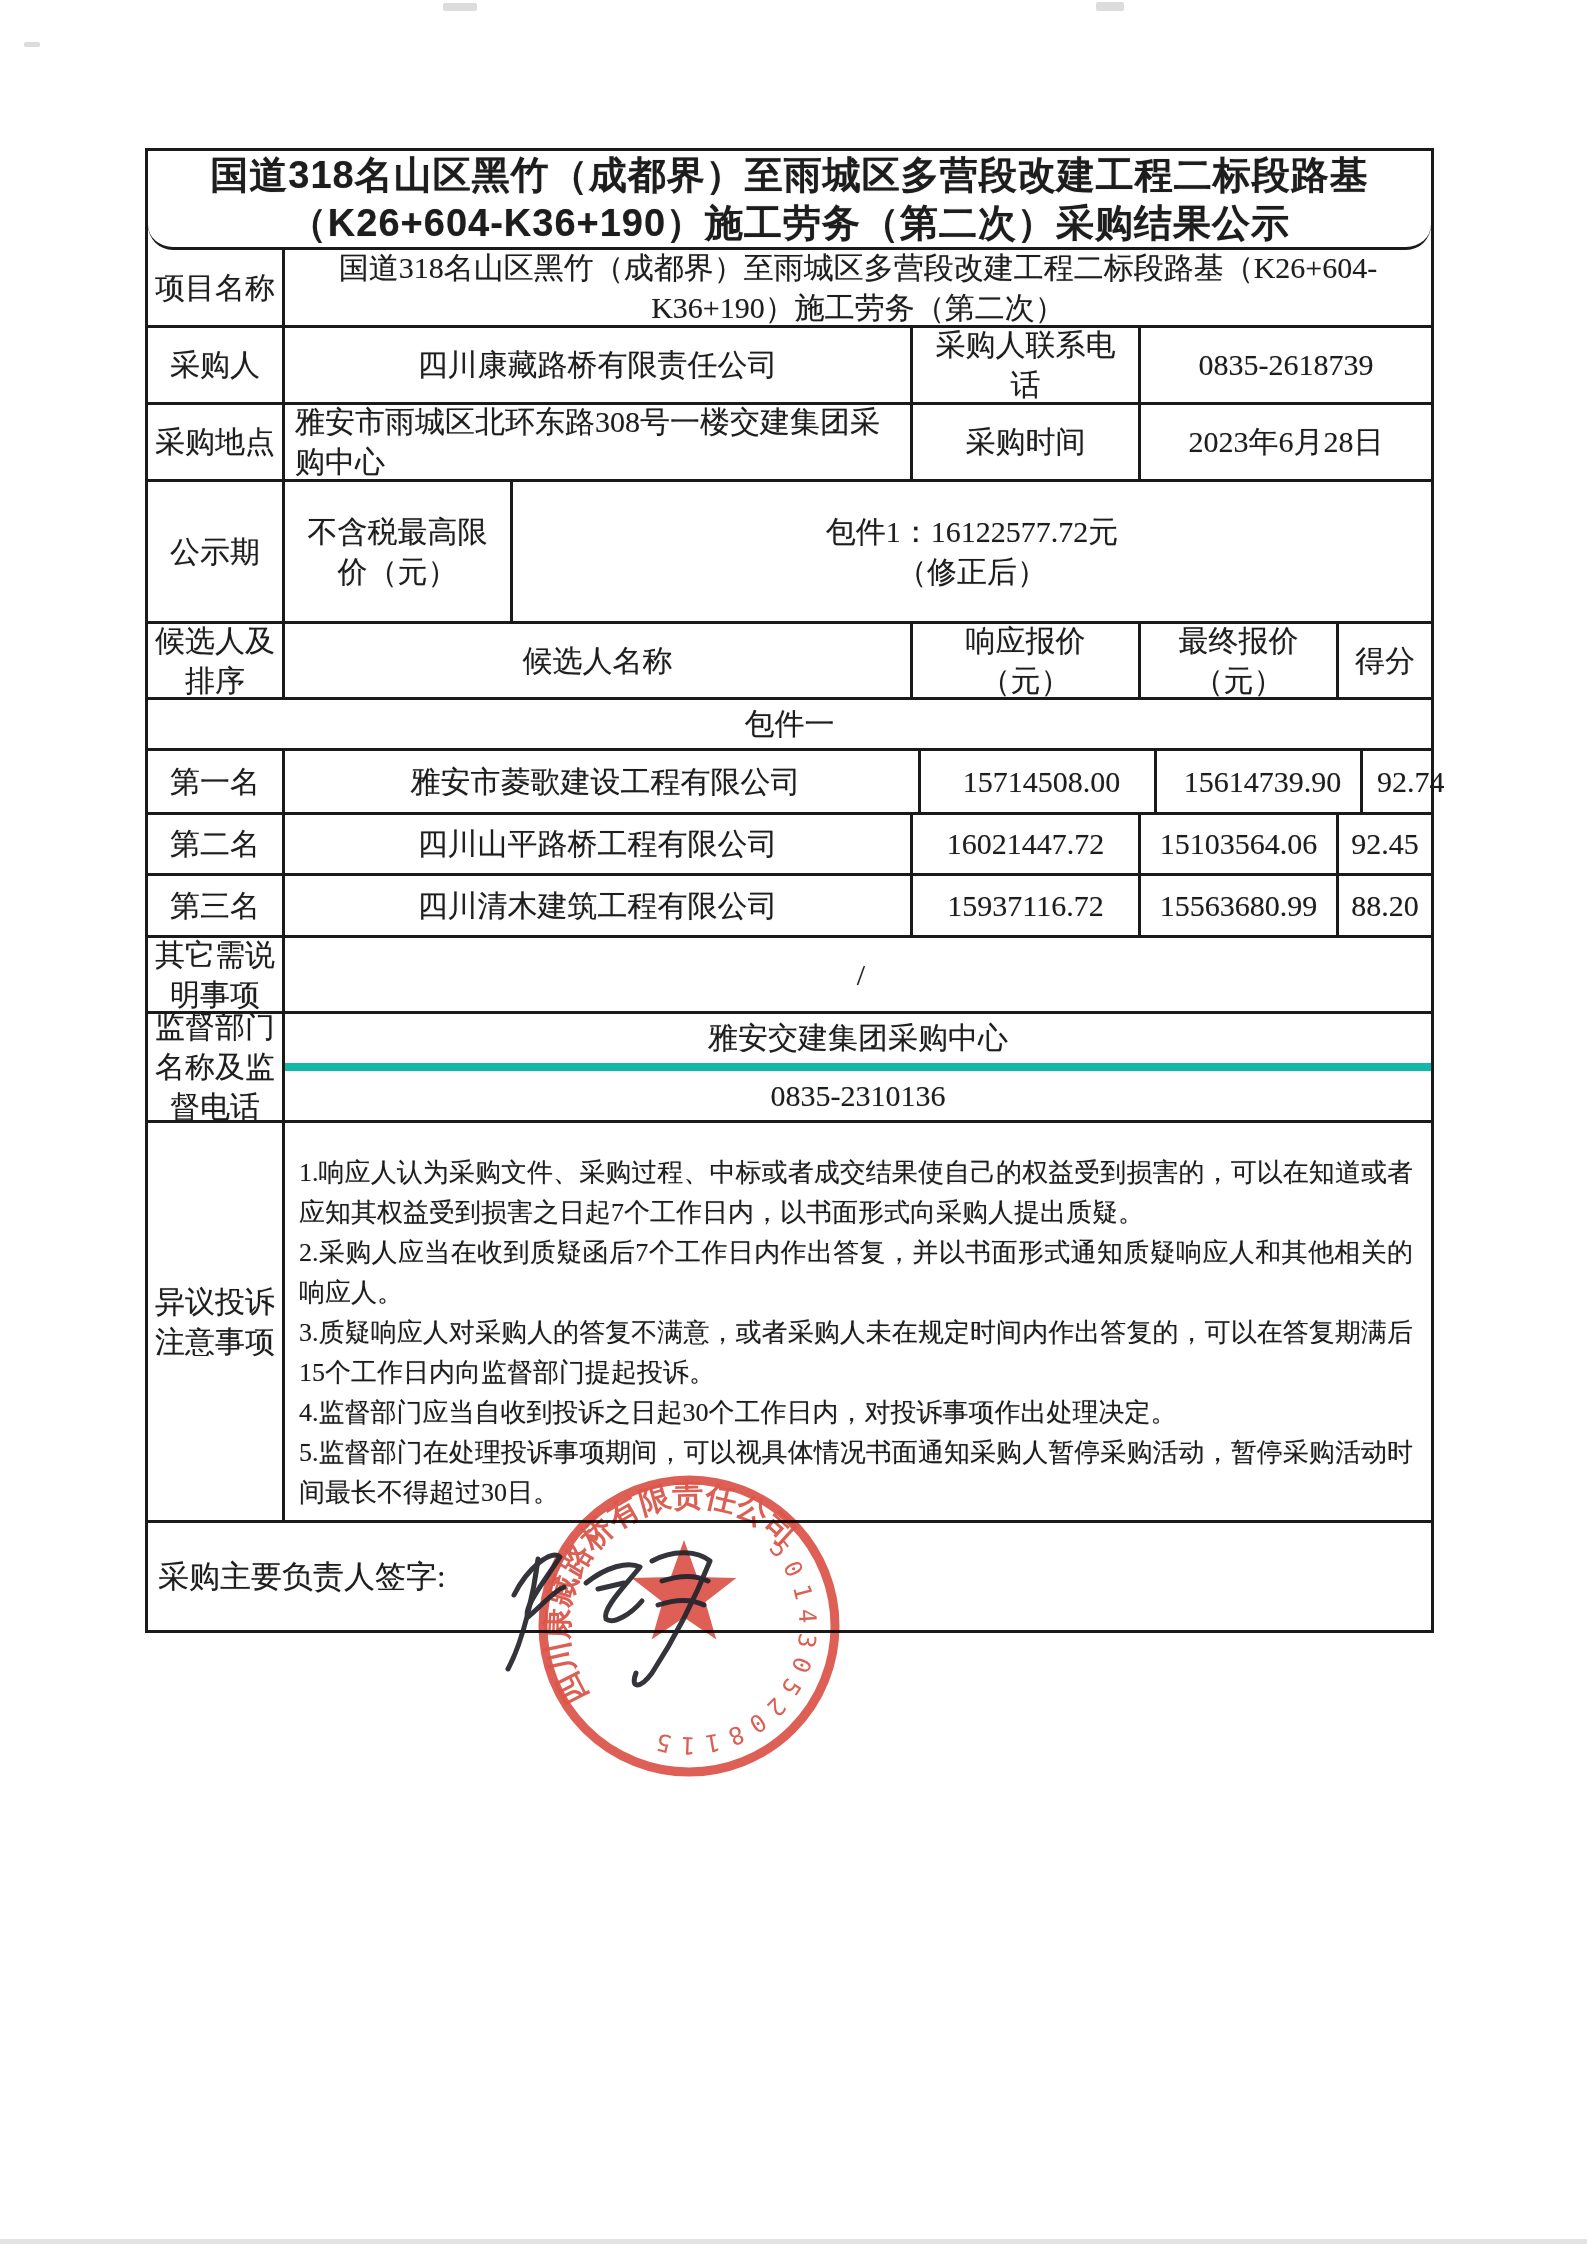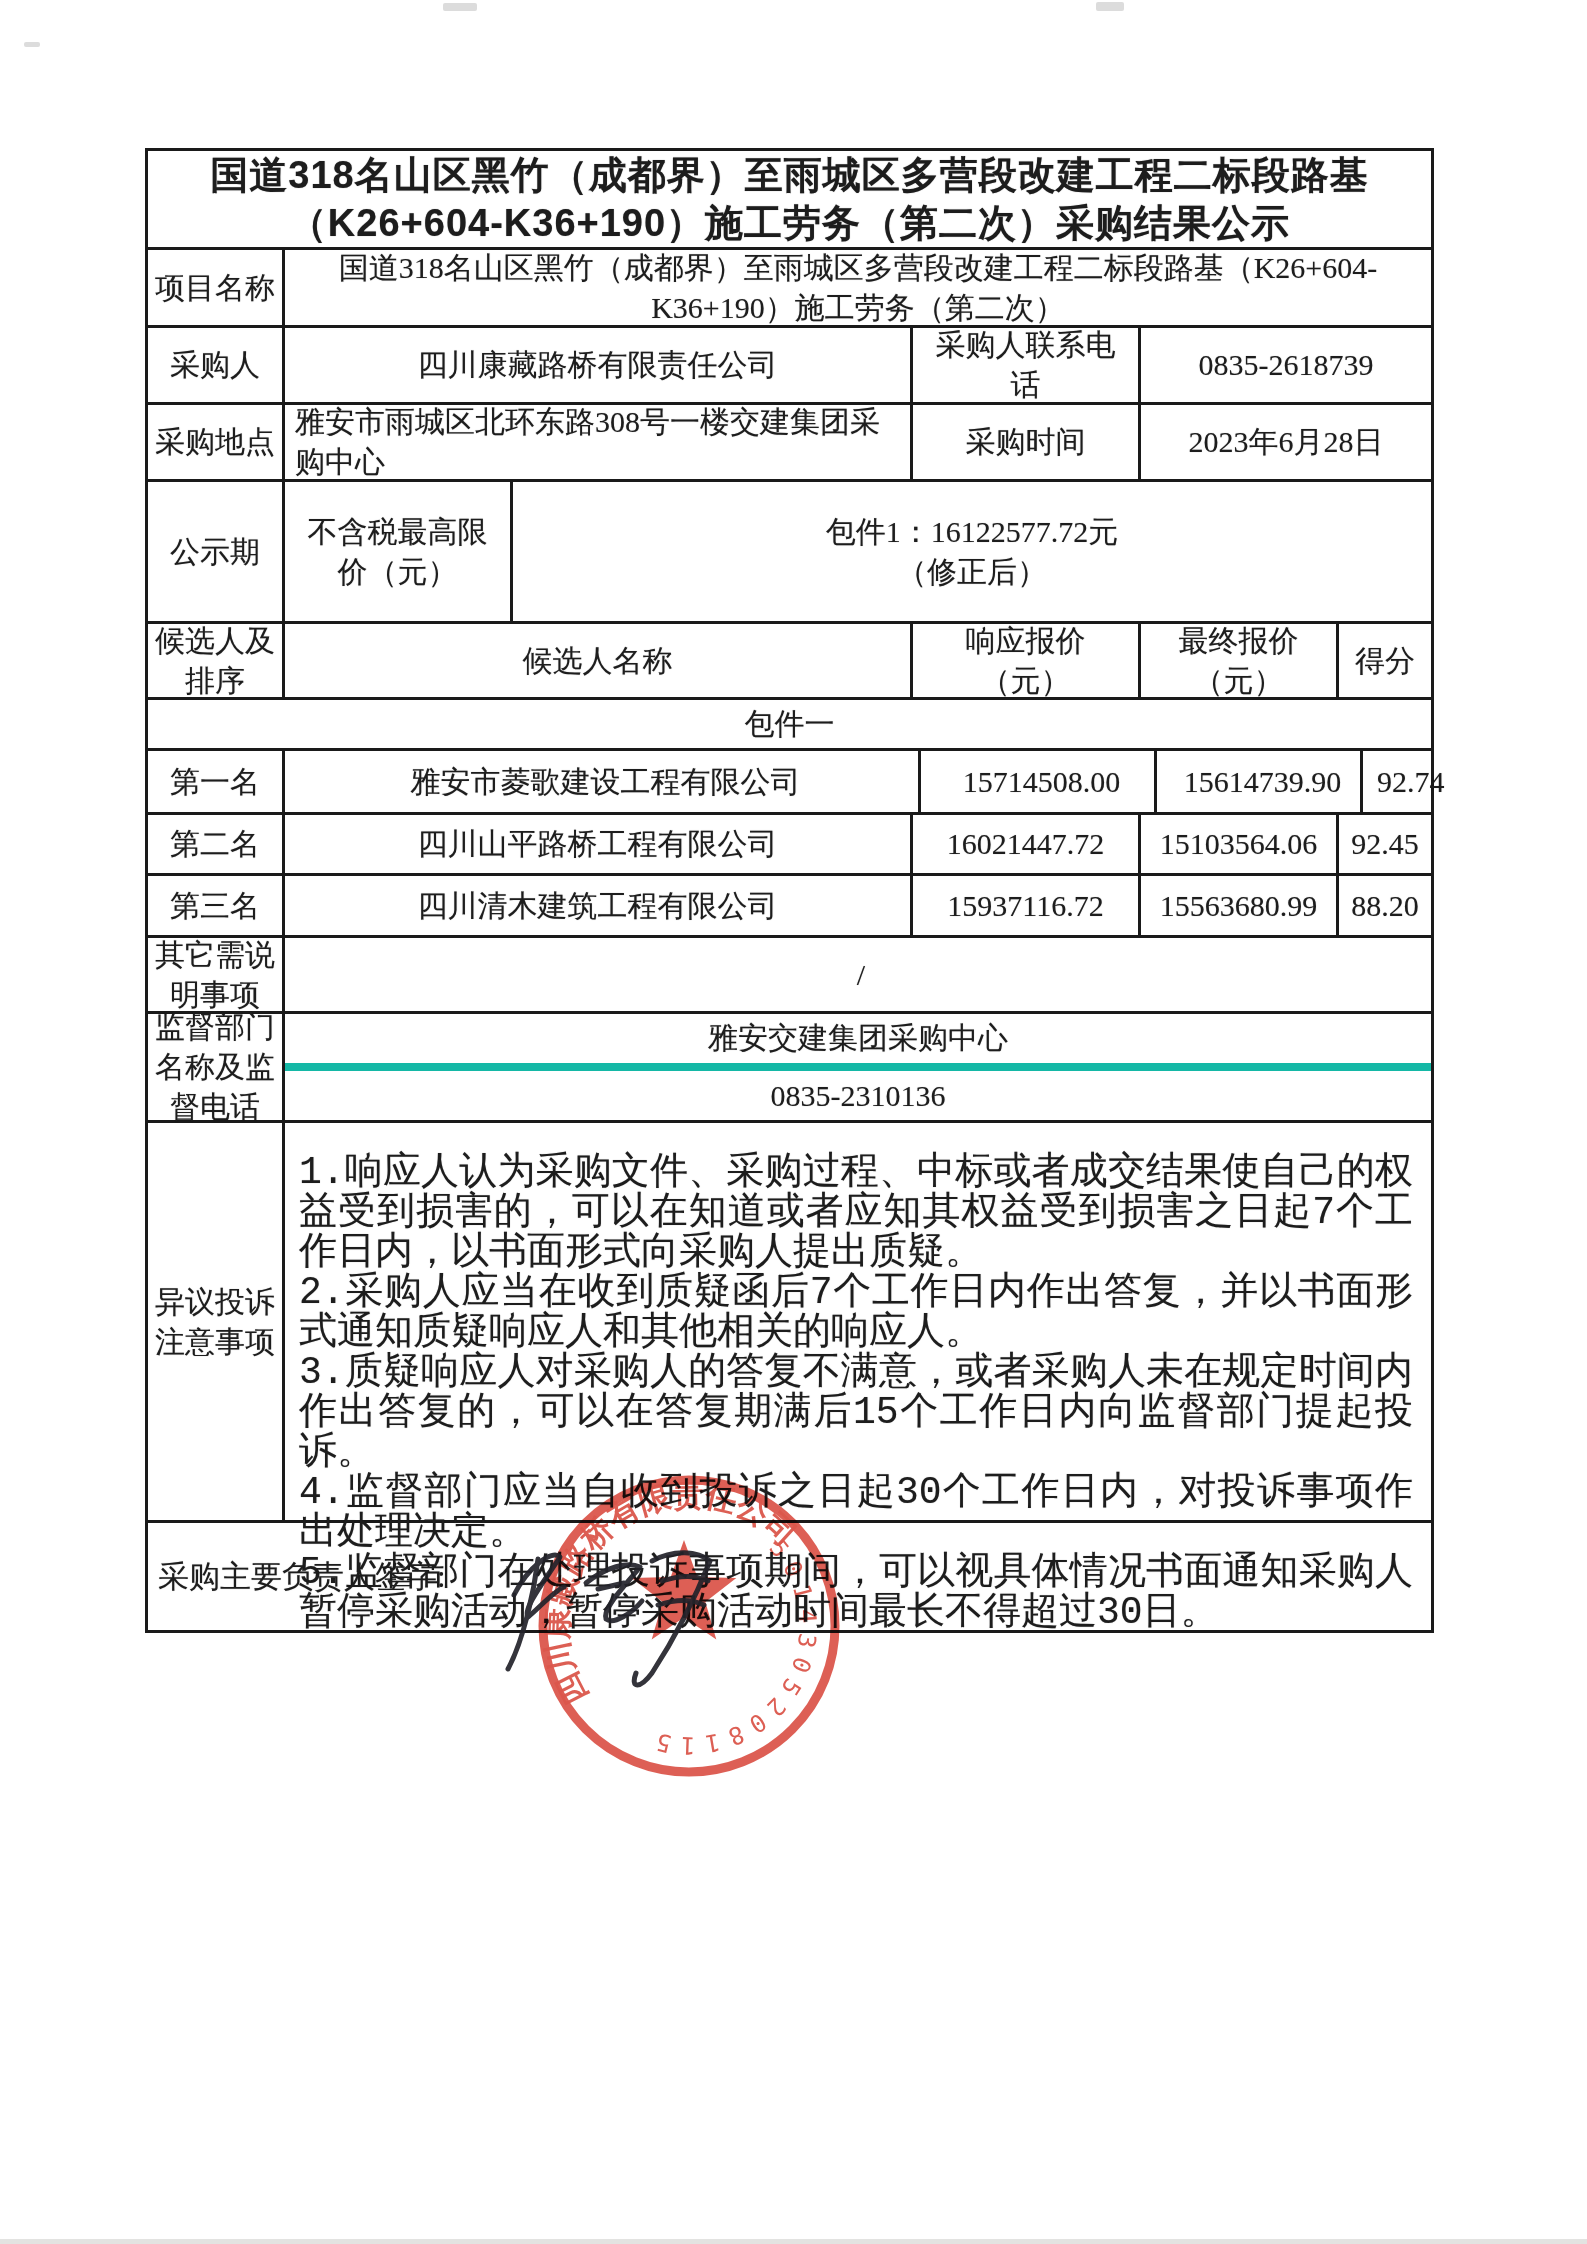--- a/index.html
+++ b/index.html
@@ -19,21 +19,21 @@
     display:flex;flex-direction:column;align-items:center;justify-content:center;
     text-align:center;font-size:30px;line-height:40px;padding:2px 6px;
   }
   .cell:last-child{border-right:none;}
   .ca{width:137px;flex:none;}
   .cb{width:628px;flex:none;}
   .cc{width:228px;flex:none;}
   .cd{width:198px;flex:none;}
   .ce{flex:1;}
   .cflex{flex:1;}
-  .h-title{height:99px;}
+  .h-title{height:99px;border-radius:25px;}
   .h-project{height:78px;}
   .h-buyer{height:77px;}
   .h-place{height:77px;}
   .h-publicity{height:142px;}
   .h-header{height:76px;}
   .h-package{height:51px;}
   .h-c1{height:64px;gap:8px;}
   .h-c2{height:61px;}
   .h-c3{height:62px;}
   .h-other{height:76px;gap:6px;}
@@ -44,22 +44,22 @@
     flex:1;display:flex;flex-direction:column;justify-content:center;align-items:center;
     font-family:"Liberation Sans","DejaVu Sans",sans-serif;font-weight:bold;
     font-size:38px;line-height:48px;letter-spacing:1px;text-align:center;
     text-shadow:0 0 1px rgba(0,0,0,.45);
   }
   .left-align{align-items:flex-start;text-align:left;padding:2px 10px;}
   .sup-wrap{flex:1;display:flex;flex-direction:column;}
   .sup-sub{flex:1;display:flex;align-items:center;justify-content:center;font-size:30px;border-bottom:8px solid #14b8a6;box-sizing:border-box;}
   .sup-sub:last-child{border-bottom:none;}
   .notice-cell{
-    flex:1;display:block;text-align:justify;font-size:38px;line-height:40px;
-    padding:30px 18px 0 14px;box-sizing:border-box;font-family:Liberation Mono, monospace;
+    flex:1;display:block;text-align:justify;font-size:26px;line-height:40px;
+    padding:30px 18px 0 14px;box-sizing:border-box;
   }
   .notice-cell p{margin:0;}
   .sign-cell{
     flex:1;display:flex;align-items:center;justify-content:flex-start;
     font-size:31px;padding-left:10px;box-sizing:border-box;
   }
   .scan-text{text-shadow:0 0 1px rgba(0,0,0,.35);}
   .stamp-svg{position:absolute;left:469px;top:1406px;z-index:3;mix-blend-mode:multiply;opacity:.93;}
   .sig-svg{position:absolute;left:500px;top:1545px;z-index:4;opacity:.92;}
   .artifact{position:absolute;background:#b9b9b9;opacity:.5;border-radius:2px;z-index:0;}

